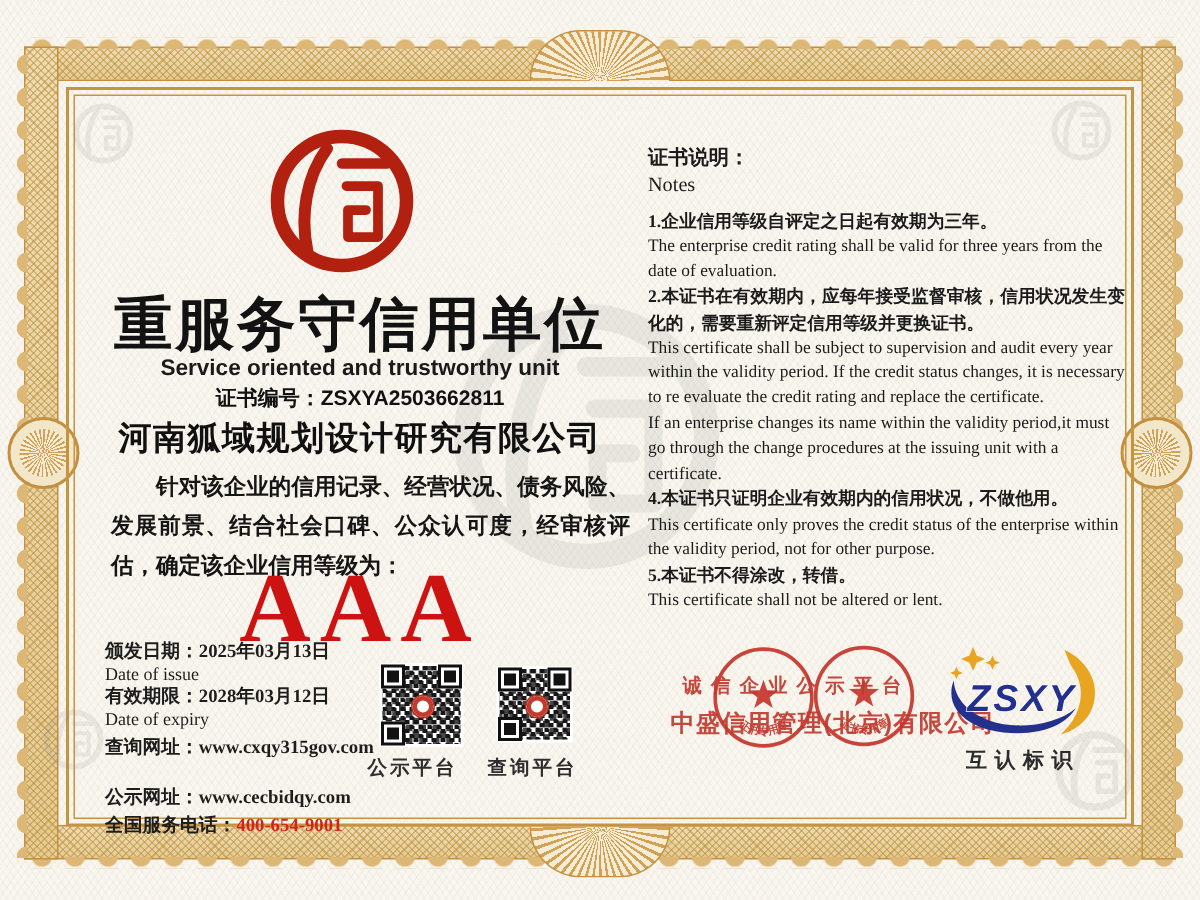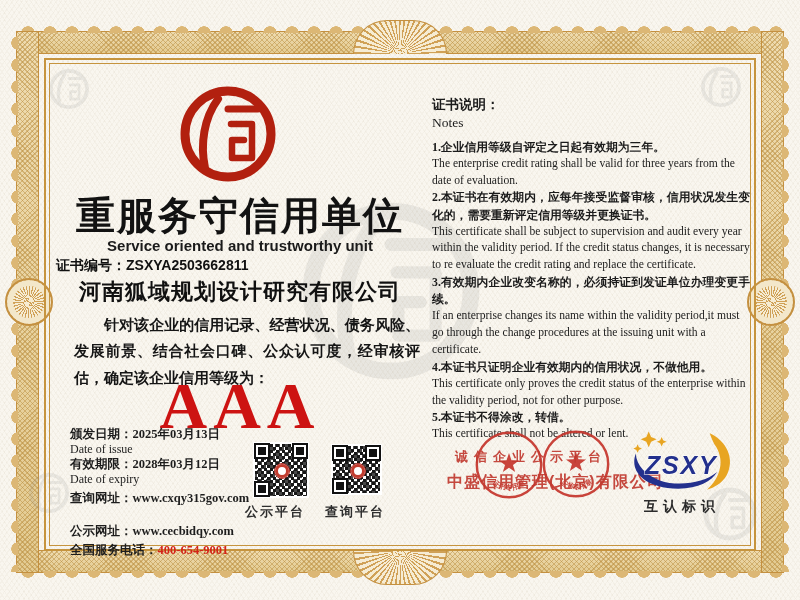--- a/index.html
+++ b/index.html
@@ -42,21 +42,21 @@
   .frame{position:absolute;left:44px;top:58px;width:708px;height:489px;border:2px solid #c6943e;}
   .frame::after{content:"";position:absolute;inset:3px;border:1px solid #c6943e;}
   
   .wm{position:absolute;color:#8a8a8a;opacity:.14;}
   .emblem{position:absolute;left:178px;top:84px;width:100px;height:100px;color:#b2200f;}
   
   .title-zh{position:absolute;left:56px;top:189px;width:368px;text-align:center;
     font-size:39px;font-weight:800;letter-spacing:2px;color:#121212;white-space:nowrap;}
   .title-en{position:absolute;left:56px;top:237px;width:368px;text-align:center;
     font-size:15px;font-weight:700;color:#1a1a1a;}
-  .certno{position:absolute;left:56px;top:257px;width:368px;text-align:left;
+  .certno{position:absolute;left:56px;top:257px;width:368px;text-align:center;
     font-size:14px;font-weight:700;color:#111;}
   .company{position:absolute;left:56px;top:277px;width:368px;text-align:center;
     font-size:22px;font-weight:800;letter-spacing:1px;color:#101010;white-space:nowrap;}
   .statement{position:absolute;left:74px;top:312px;width:346px;text-indent:2em;text-align:justify;
     font-family:"Liberation Serif",serif;font-weight:700;font-size:15px;line-height:1.75;color:#151515;}
   .grade{position:absolute;left:56px;top:368px;width:368px;text-align:center;
     font-family:"Liberation Serif",serif;font-weight:700;font-size:66px;letter-spacing:6px;color:#cd1312;}
   .info{position:absolute;left:70px;top:426px;width:200px;color:#1d1d1d;}
   .info .zh{font-family:"Liberation Serif",serif;font-weight:700;font-size:12.5px;line-height:1.25;margin-top:1px;white-space:nowrap;}
   .info .en{font-family:"Liberation Serif",serif;font-size:12px;line-height:1.15;}
@@ -172,21 +172,20 @@
   <div class="qr-label" style="left:245px;width:72px">公示平台</div>
   <div class="qr-label" style="left:325px;width:64px">查询平台</div>
 
   <div class="notes">
     <div class="h-zh">证书说明：</div>
     <div class="h-en">Notes</div>
     <p class="note-zh">1.企业信用等级自评定之日起有效期为三年。</p>
     <p class="note-en">The enterprise credit rating shall be valid for three years from the date of evaluation.</p>
     <p class="note-zh">2.本证书在有效期内，应每年接受监督审核，信用状况发生变化的，需要重新评定信用等级并更换证书。</p>
     <p class="note-en">This certificate shall be subject to supervision and audit every year within the validity period. If the credit status changes, it is necessary to re evaluate the credit rating and replace the certificate.</p>
-    <p class="note-zh">3.有效期内企业改变名称的，必须持证到发证单位办理变更手续。</p>
     <p class="note-en">If an enterprise changes its name within the validity period,it must go through the change procedures at the issuing unit with a certificate.</p>
     <p class="note-zh">4.本证书只证明企业有效期内的信用状况，不做他用。</p>
     <p class="note-en">This certificate only proves the credit status of the enterprise within the validity period, not for other purpose.</p>
     <p class="note-zh">5.本证书不得涂改，转借。</p>
     <p class="note-en">This certificate shall not be altered or lent.</p>
   </div>
 
   <svg class="seal" style="left:474px;top:430px" viewBox="0 0 100 100">
     <defs>
         <path id="arc1" d="M15 58 A36 36 0 0 0 85 58"></path>

